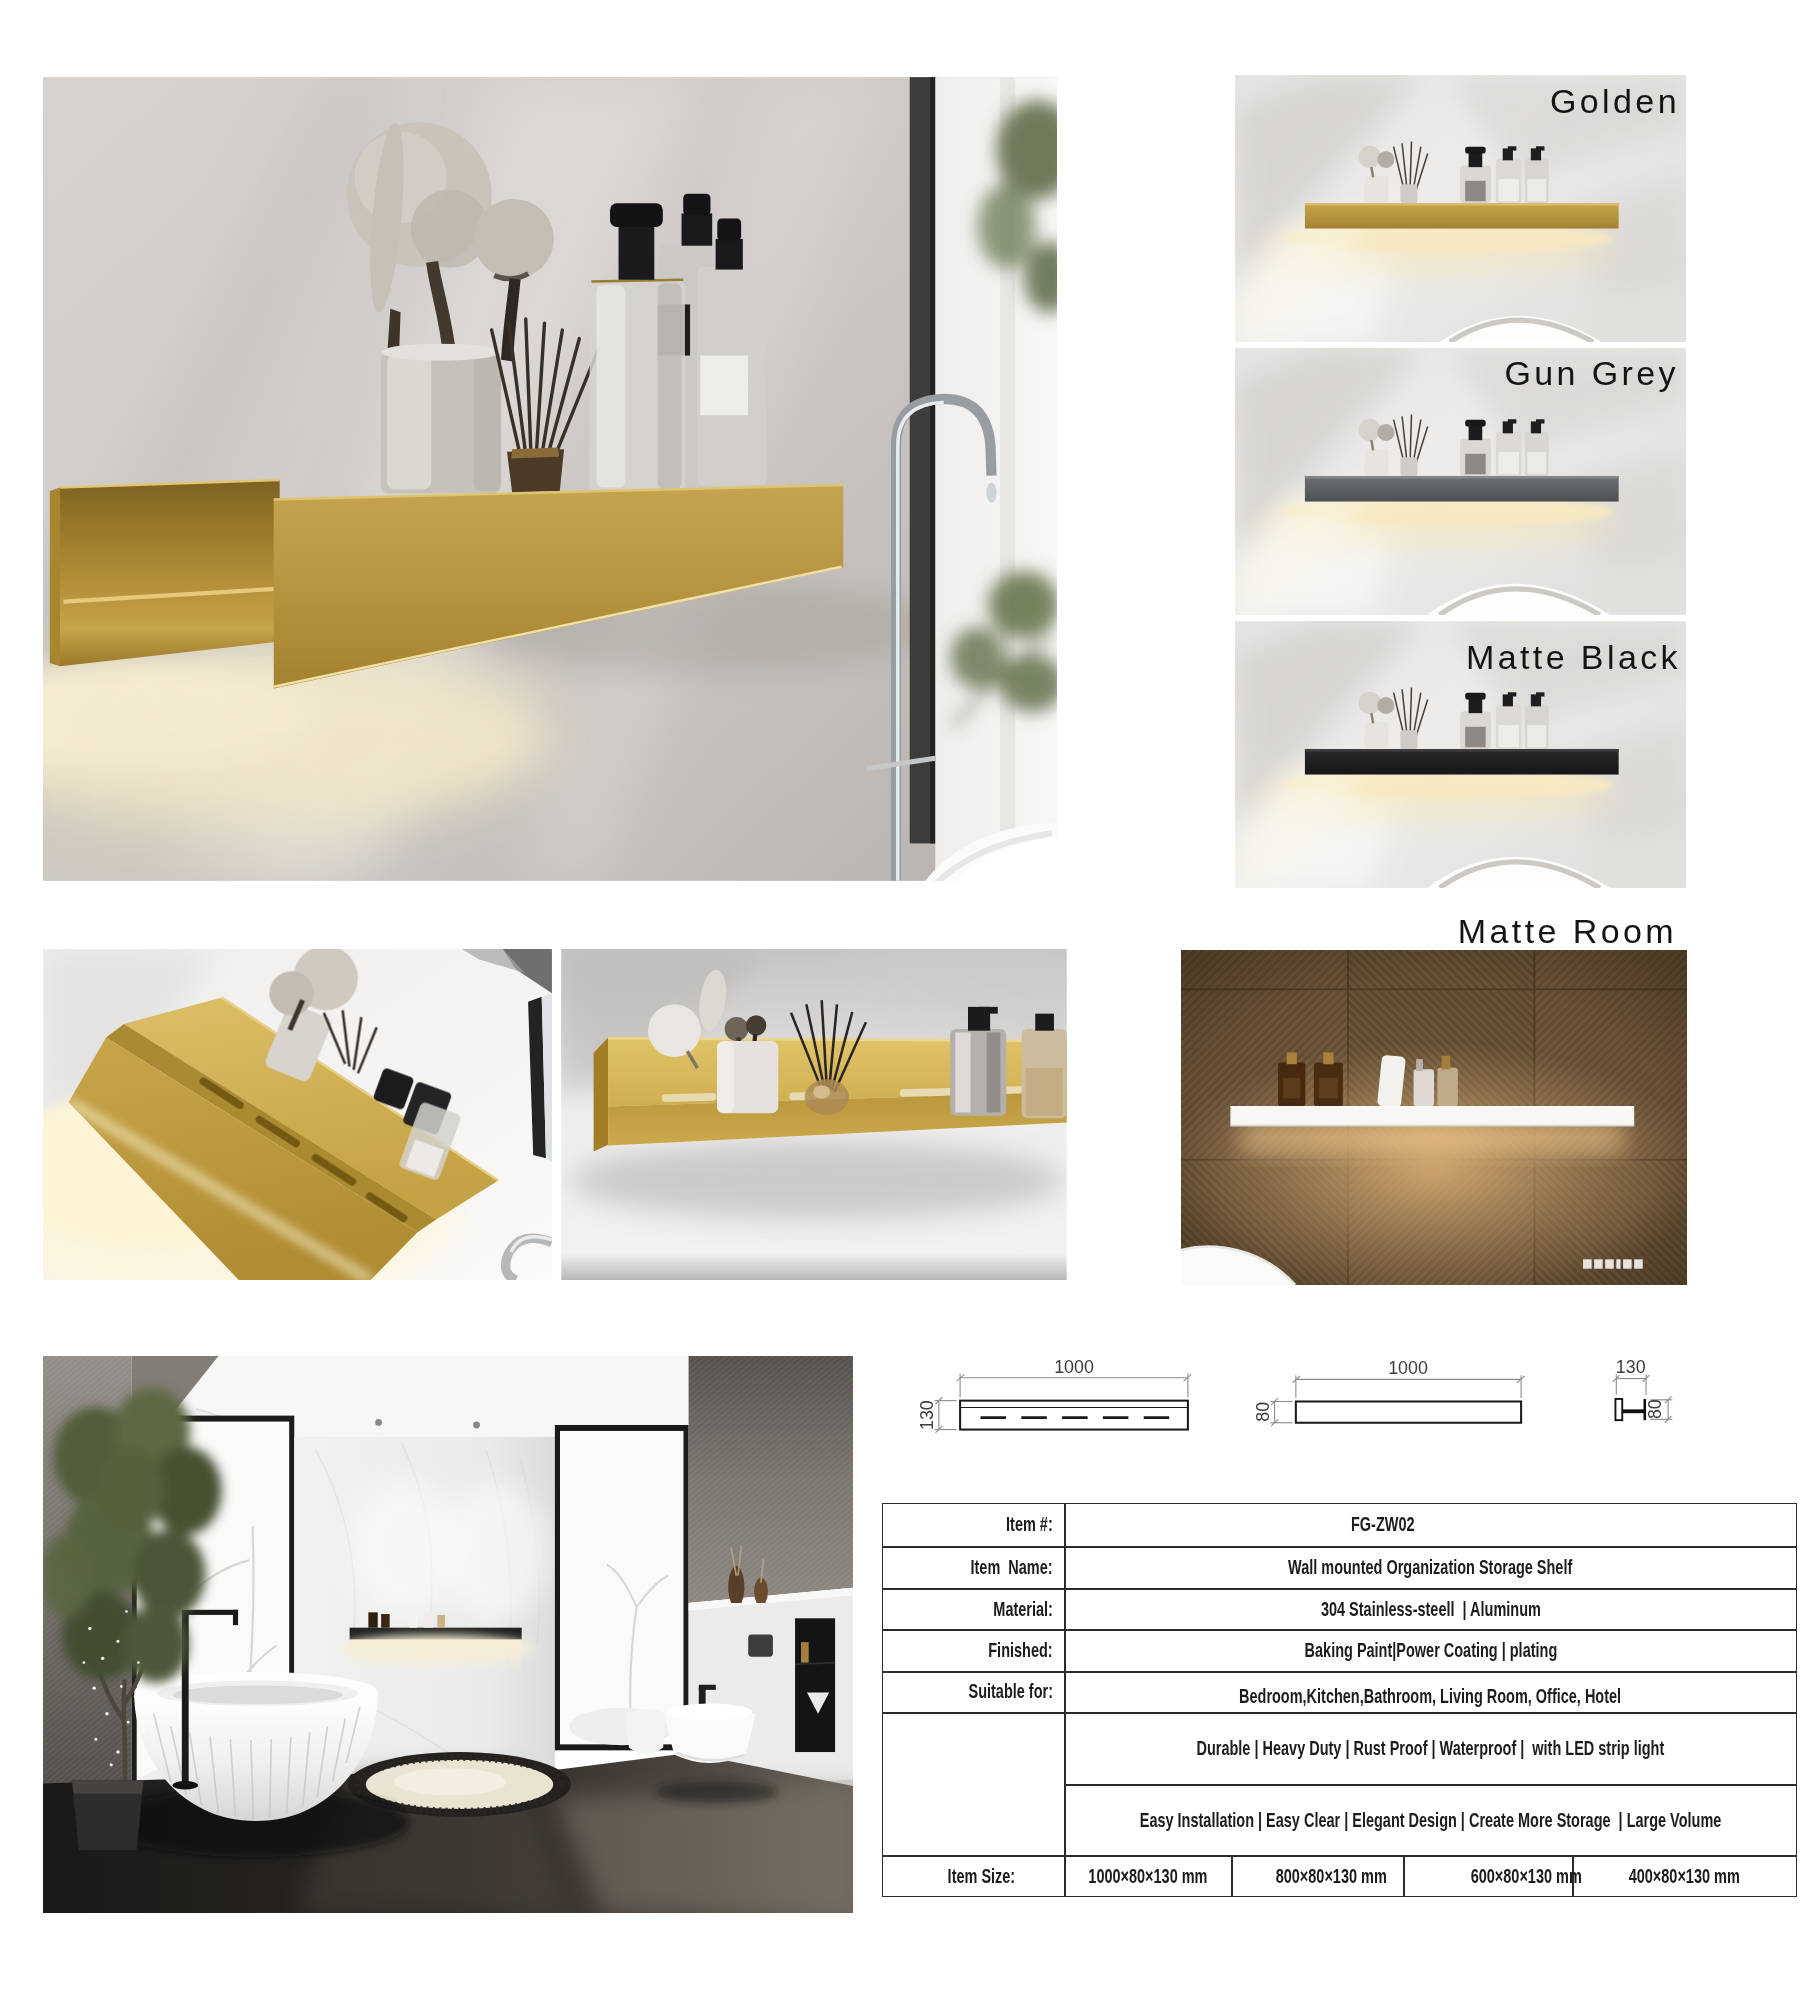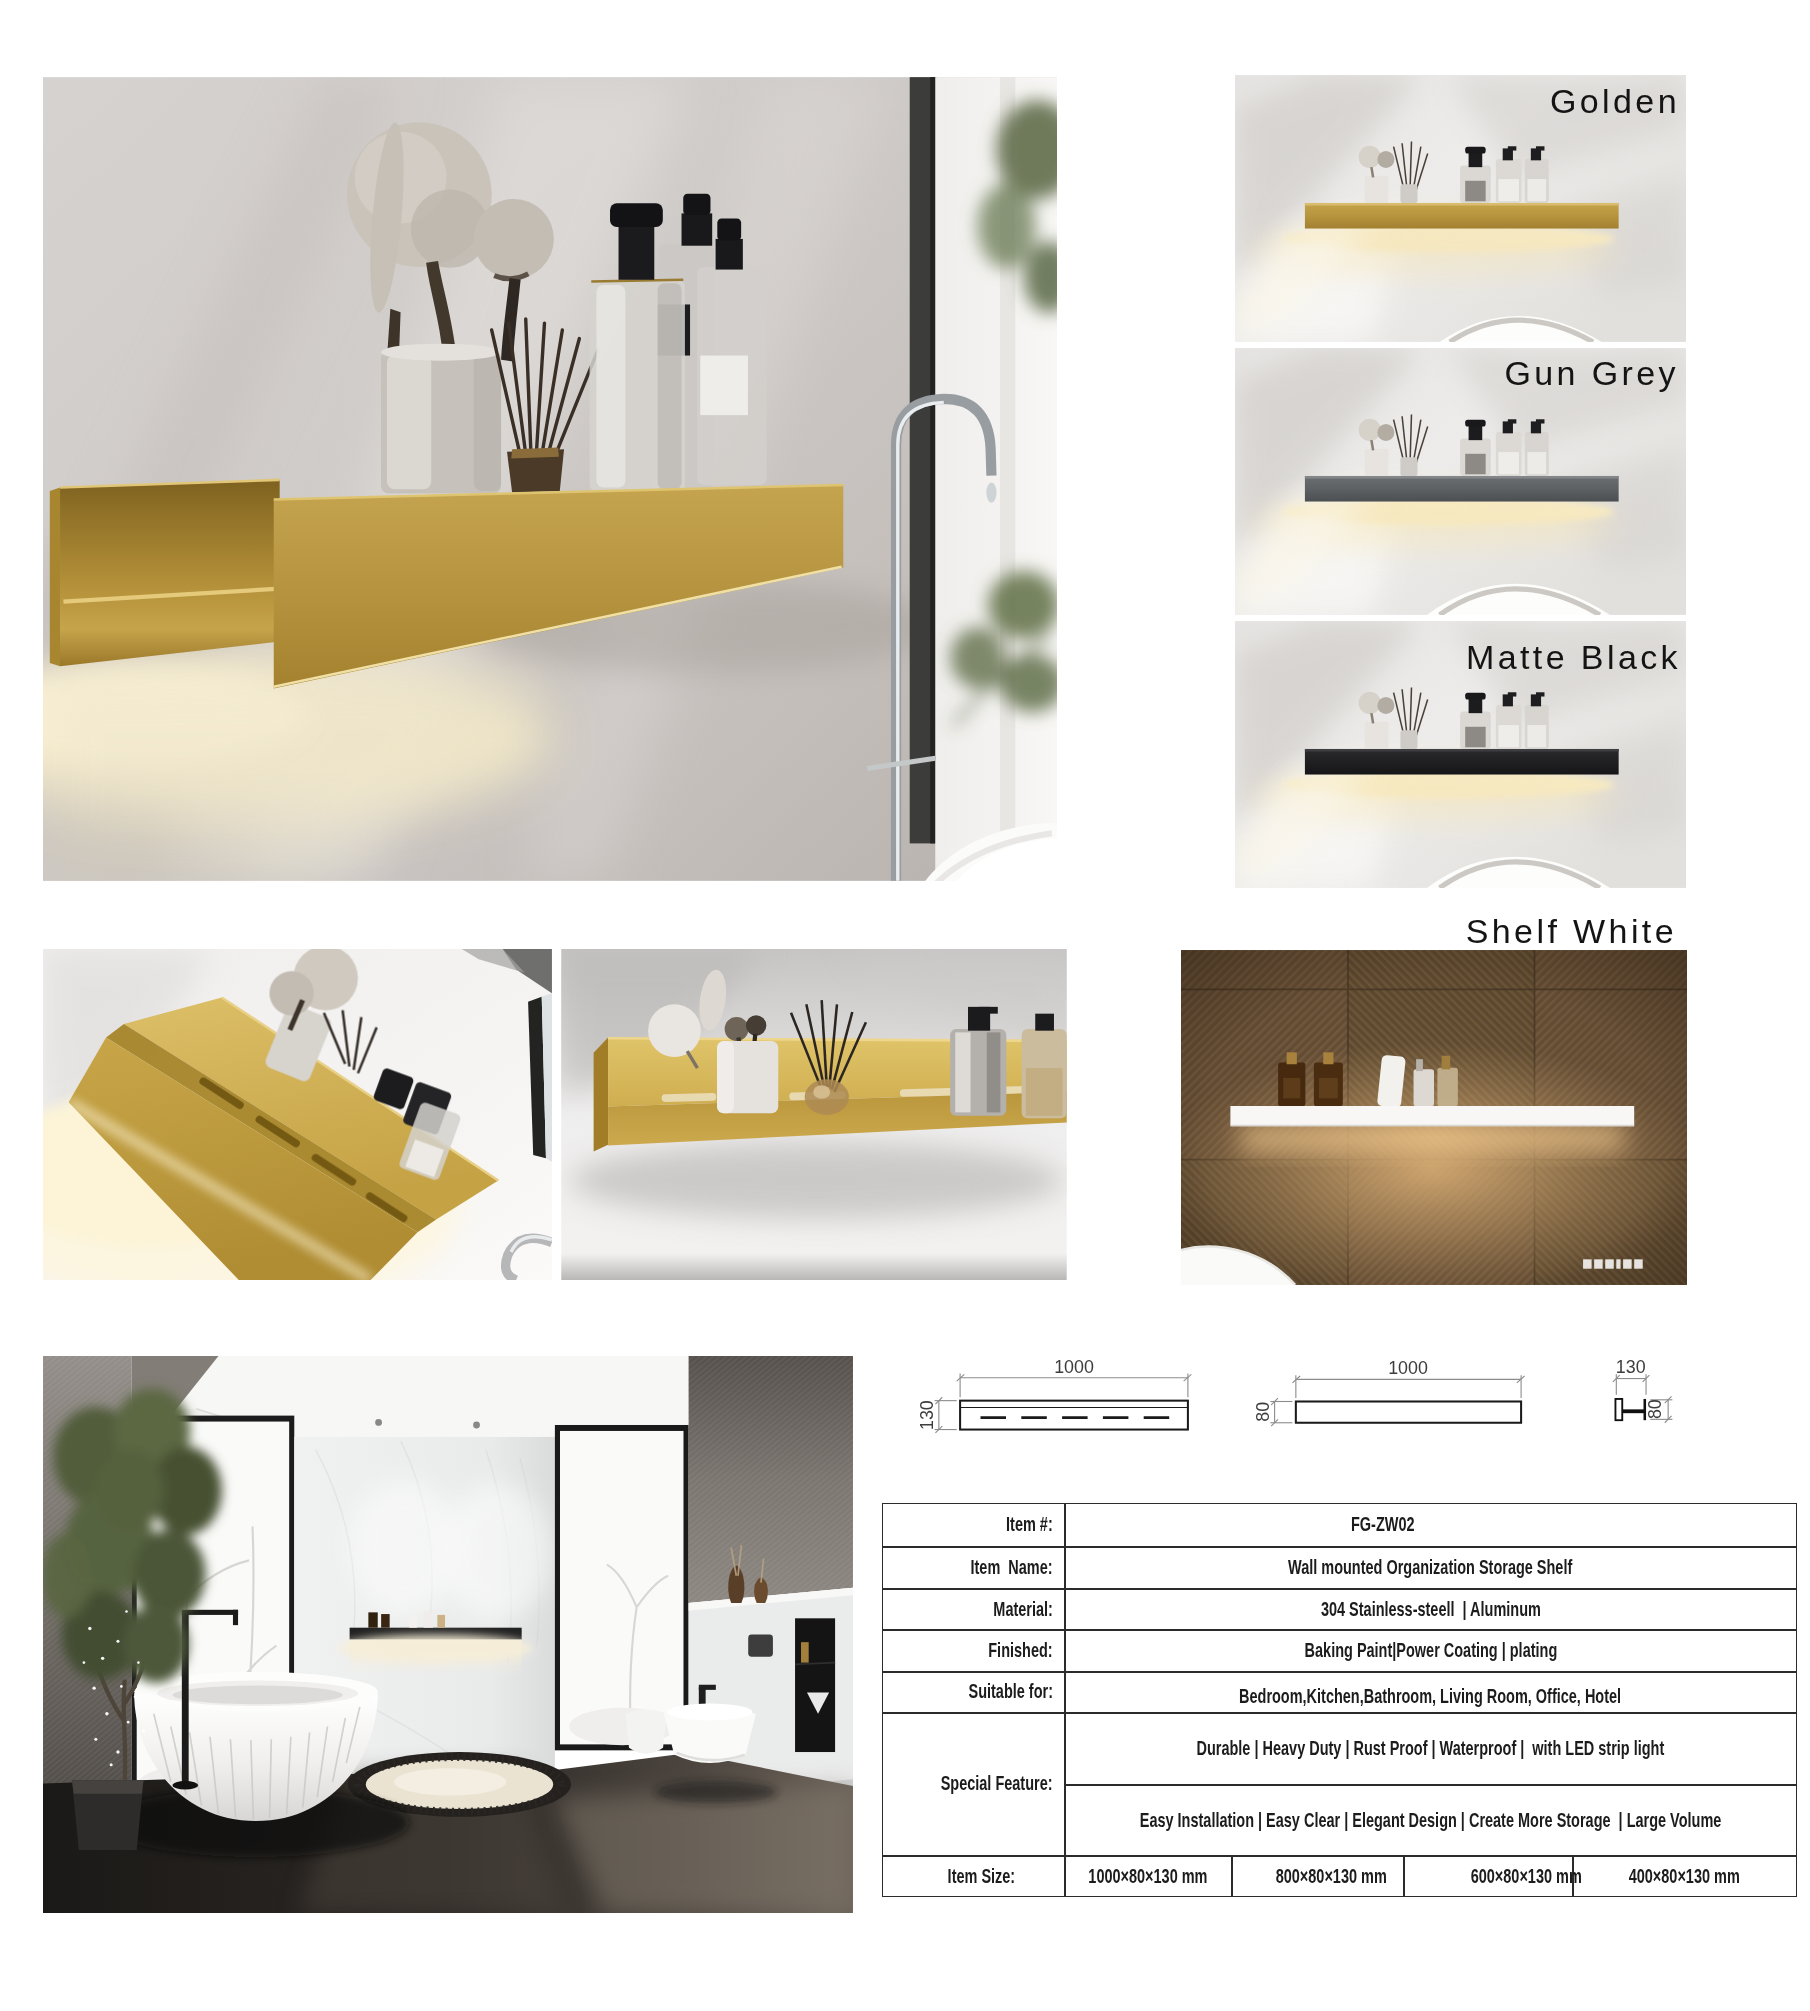--- a/index.html
+++ b/index.html
@@ -355,21 +355,21 @@
 <line x1="353" y1="86" x2="363" y2="86" stroke="#1e1e20" stroke-width="5"></line>
 </svg>
 </div>
 
 <div class="clabel" style="right:131px;top:84px">Golden</div>
 
 <div class="clabel" style="right:132px;top:356px">Gun Grey</div>
 
 <div class="clabel" style="right:130px;top:640px">Matte Black</div>
 
-<div class="clabel" style="right:134px;top:914px">Shelf White</div>
+<div class="clabel" style="right:134px;top:914px">Matte Room</div>
 
 <div class="abs" style="left:43px;top:949px;width:509px;height:331px;overflow:hidden">
 <svg width="509" height="331" viewBox="0 0 598 389">
 <defs>
 <linearGradient id="p1w" x1="0" y1="0" x2="1" y2="1">
 <stop offset="0" stop-color="#efeeed"></stop>
             <stop offset="0.6" stop-color="#f5f4f3"></stop>
             <stop offset="1" stop-color="#fbfaf9"></stop>
 </linearGradient>
 <linearGradient id="p1fin" x1="0" y1="0" x2="0.3" y2="1">
@@ -884,23 +884,20 @@
     </div>
 
 <div class="tcell" style="left:882px;top:1629px;width:171px;height:42px;justify-content:flex-end">
       <span style="transform-origin:right center">Finished:</span>
     </div>
 
 <div class="tcell" style="left:882px;top:1671px;width:171px;height:41px;justify-content:flex-end">
       <span style="transform-origin:right center">Suitable for:</span>
     </div>
 
-<div class="tcell" style="left:882px;top:1712px;width:171px;height:143px;justify-content:flex-end">
-      <span style="transform-origin:right center">Special Feature:</span>
-    </div>
 
 <div class="tcell" style="left:882px;top:1855px;width:171px;height:42px;justify-content:center">
       <span style="transform-origin:right center">Item Size:</span>
     </div>
 <div class="tc">
 
 <div class="tcell" style="left:1064px;top:1503px;width:637px;height:43px;justify-content:center">
         <span>FG-ZW02</span>
       </div>
 

